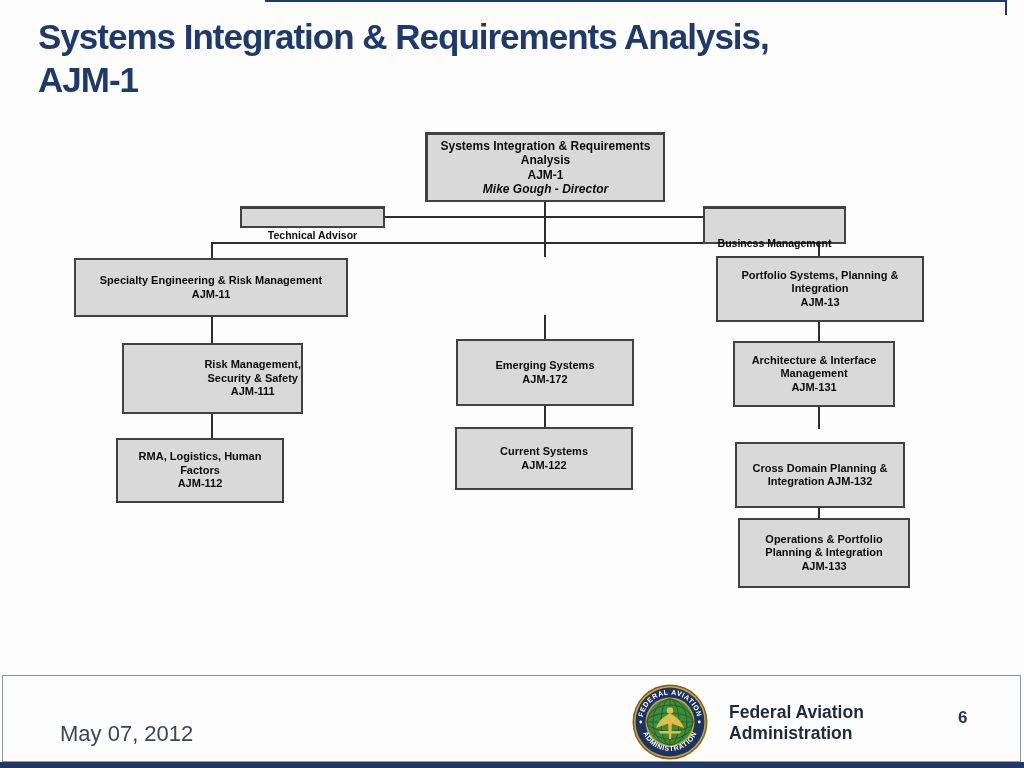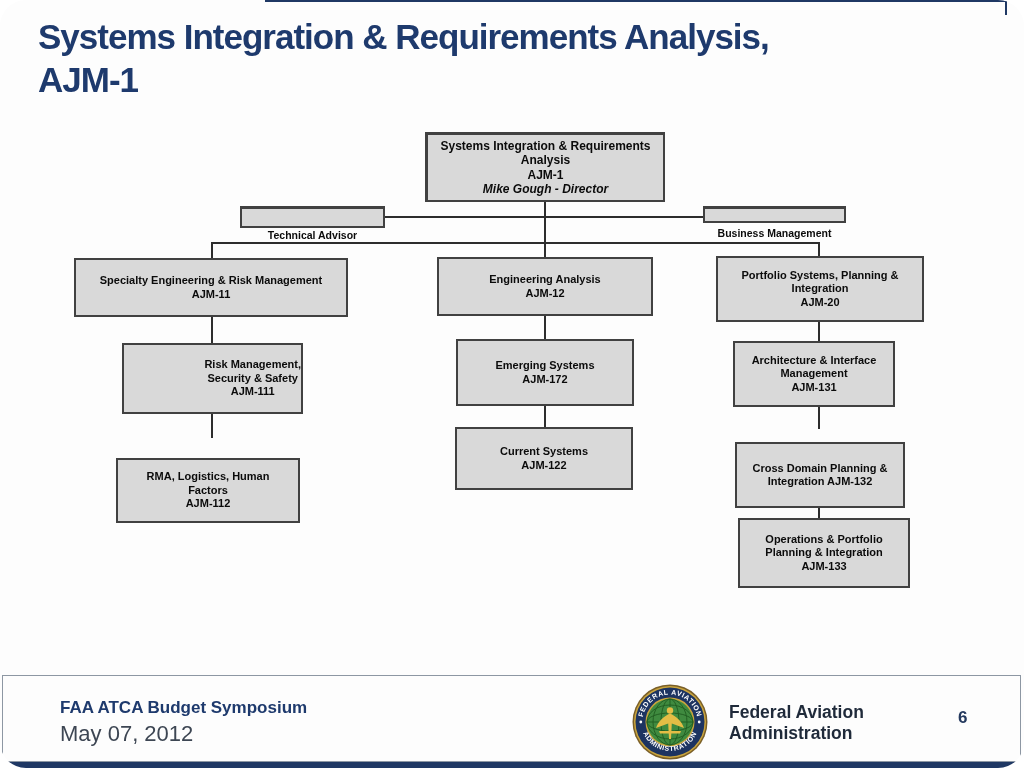--- a/index.html
+++ b/index.html
@@ -1,17 +1,17 @@
 <!DOCTYPE html>
 <html><head>
 <meta charset="utf-8">
 <style>
   html,body{margin:0;padding:0;}
   body{width:1024px;height:768px;font-family:"Liberation Sans",sans-serif;background:#ffffff;}
-  #slide{position:relative;width:1024px;height:768px;background:#fdfdfd;overflow:hidden;border-radius:26px;}
+  #slide{position:relative;width:1024px;height:768px;background:#fdfdfd;overflow:hidden;}
 
   .accent{position:absolute;background:#1f3864;}
 
   .slide-title{
     position:absolute;left:38px;top:16px;width:940px;
     font-size:35px;font-weight:bold;letter-spacing:-1px;
     color:#1e3a6d;line-height:1.22;white-space:pre-line;
   }
 
   .obox{
@@ -68,43 +68,39 @@
 
   <div class="obox root" style="left:425px;top:132px;width:240px;height:70px;">
     <div class="nm">Systems Integration &amp; Requirements Analysis</div>
     <div class="cd">AJM-1</div>
     <div class="dir">Mike Gough - Director</div>
   </div>
 
   <div class="obox mini" style="left:240px;top:206px;width:145px;height:22px;">
     <div class="nm">Technical Advisor</div>
   </div>
-  <div class="obox mini" style="left:703px;top:206px;width:143px;height:17px;">
+  <div class="obox mini" style="left:703px;top:206px;width:143px;height:38px;">
     <div class="nm">Business Management</div>
   </div>
 
   <div class="obox" style="left:74px;top:258px;width:274px;height:59px;">
     <div class="nm">Specialty Engineering &amp; Risk Management</div>
     <div class="cd">AJM-11</div>
   </div>
-  <div class="obox" style="left:437px;top:257px;width:216px;height:59px;">
-    <div class="nm">Engineering Analysis</div>
-    <div class="cd">AJM-12</div>
-  </div>
   <div class="obox" style="left:716px;top:256px;width:208px;height:66px;padding:0 0;">
     <div class="nm">Portfolio Systems, Planning &amp; Integration</div>
-    <div class="cd">AJM-20</div>
+    <div class="cd">AJM-13</div>
   </div>
 
   <div class="obox" style="left:122px;top:343px;width:181px;height:71px;align-items:flex-end;">
     <div class="nm">Risk Management,
 Security &amp; Safety
 AJM-111</div>
   </div>
-  <div class="obox" style="left:116px;top:458px;width:184px;height:65px;">
+  <div class="obox" style="left:116px;top:438px;width:168px;height:65px;">
     <div class="nm">RMA, Logistics, Human
 Factors
 AJM-112</div>
   </div>
 
   <div class="obox" style="left:456px;top:339px;width:178px;height:67px;">
     <div class="nm">Emerging Systems
 AJM-172</div>
   </div>
   <div class="obox" style="left:455px;top:427px;width:178px;height:63px;">
@@ -121,21 +117,20 @@
     <div class="nm">Cross Domain Planning &amp;
 Integration AJM-132</div>
   </div>
   <div class="obox" style="left:738px;top:518px;width:172px;height:70px;">
     <div class="nm">Operations &amp; Portfolio
 Planning &amp; Integration
 AJM-133</div>
   </div>
 
   <div class="footer-box"></div>
-  <div class="footer-event">FAA ATCA Budget Symposium</div>
   <div class="footer-date">May 07, 2012</div>
 
   <svg class="seal" viewBox="0 0 76 76">
     <circle cx="38" cy="38" r="37.5" fill="#7a5f28"></circle>
     <circle cx="38" cy="38" r="36" fill="#caa53d"></circle>
     <circle cx="38" cy="38" r="34.5" fill="#1d3461"></circle>
     <circle cx="38" cy="38" r="24.5" fill="#caa53d"></circle>
     <circle cx="38" cy="38" r="23" fill="#3f8a3f"></circle>
     <g stroke="#236023" stroke-width="1" fill="none">
       <ellipse cx="38" cy="38" rx="23" ry="9"></ellipse>

